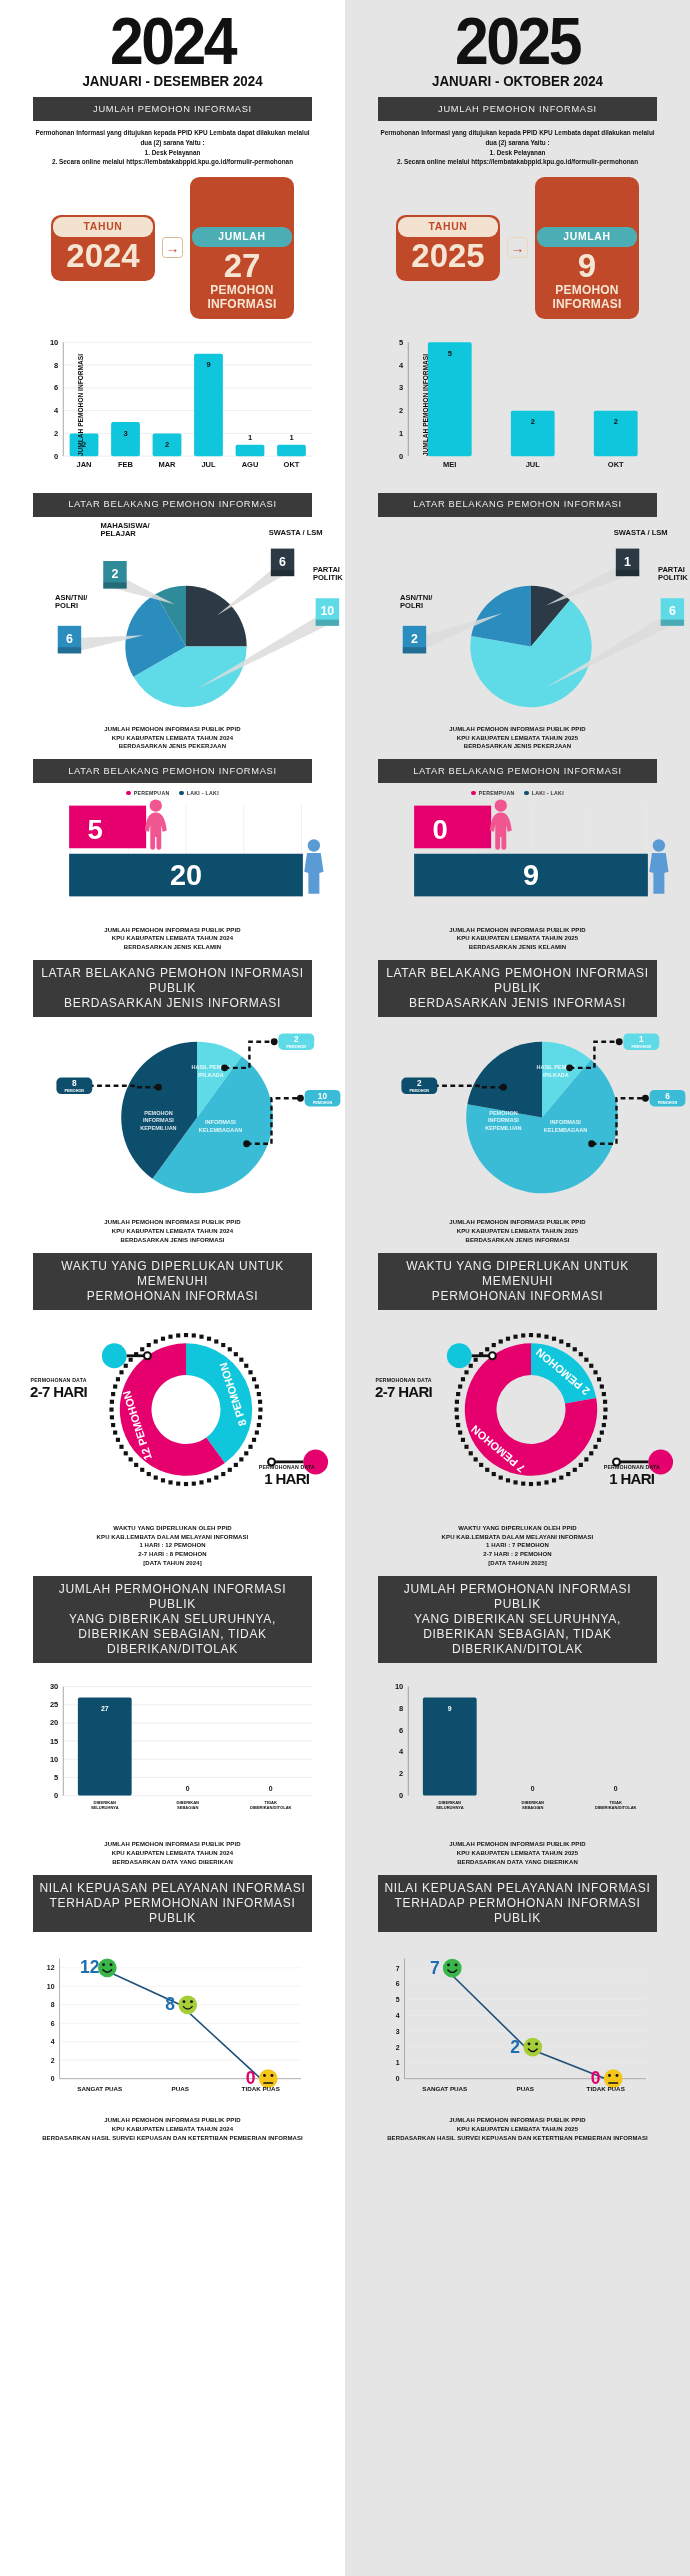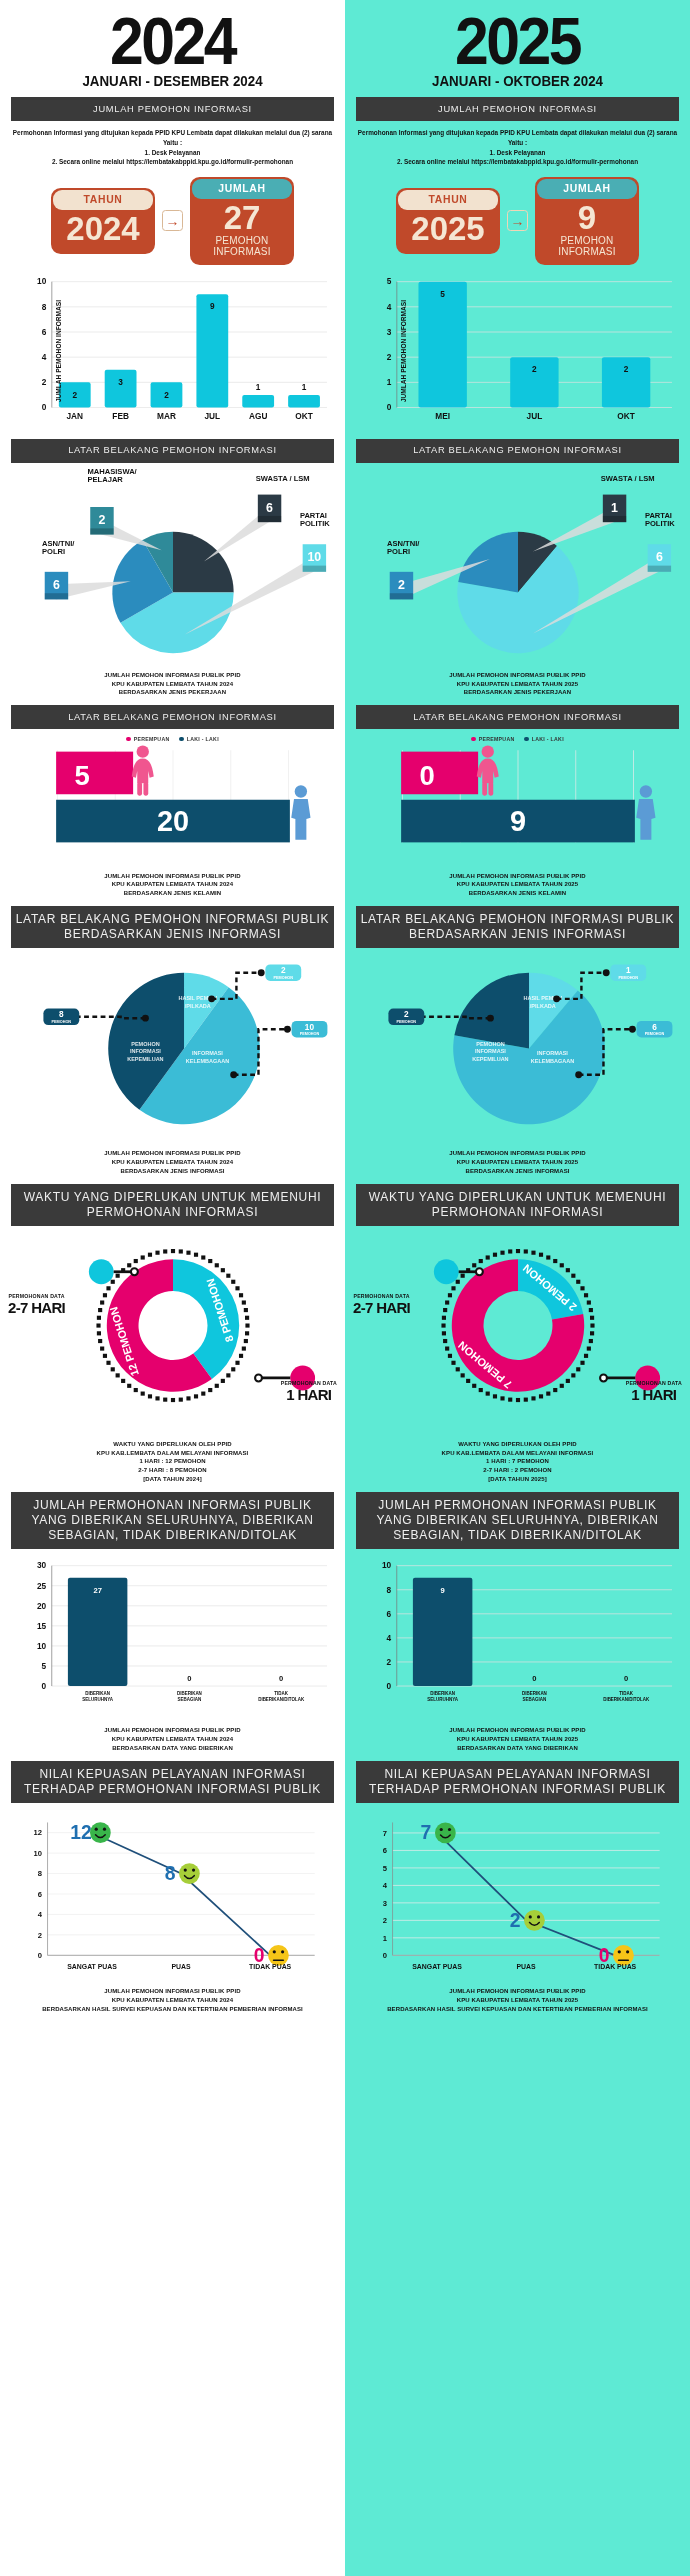--- a/index.html
+++ b/index.html
@@ -1,23 +1,23 @@
 <!DOCTYPE html>
 <html style="font-size:11px"><head>
 <meta charset="utf-8">
 <style>
   * { box-sizing: border-box; margin:0; padding:0; }
   body {
     width:691px; height:2576px; background:#ffffff;
     font-family:"Liberation Sans", sans-serif; overflow:hidden; position:relative;
   }
   .page { display:flex; width:691px; height:2576px; }
-  .col { width:345px; height:2576px; position:relative; padding:0 4px; }
+  .col { width:345px; height:2576px; position:relative; padding:0 26px; }
   .col.left  { background:#ffffff; }
-  .col.right { background:#5eead4; }
+  .col.right { background:#e5e5e5; }
 
   
   .bigyear {
     text-align:center; font-weight:800; letter-spacing:-2.8px;
     font-size:66px; line-height:0.92; color:#111; margin-top:11px;
     font-family:"Liberation Sans", sans-serif; transform:scaleX(0.92);
   }
   .subyear {
     text-align:center; font-weight:800; font-size:14.5px; color:#111;
     letter-spacing:0px; margin-top:1.4px; transform:scaleX(0.92);
@@ -38,23 +38,23 @@
   
   .cards { display:flex; align-items:center; justify-content:center; gap:7px; margin-top:9.7px; }
   .card {
     width:104px; border-radius:9.7px; background:#c0492a; border:2.8px solid #c0492a;
     padding:0 0 5.5px 0; text-align:center; position:relative;
   }
   .card .pill {
     border-radius:9px; font-weight:800; font-size:10.4px; padding:4.8px 0; letter-spacing:0.7px;
   }
   .card.year  .pill { background:#f2e2cf; color:#c0492a; }
-  .card.count .pill { background:#4aaeb4; color:#ffffff; }
+  .card.count .pill { background:#4aaeb4; color:#ffffff;margin-top:48px; }
   .card .big  { font-size:33px; font-weight:800; color:#f5e6d3; line-height:1.05; margin-top:1.4px; }
-  .card .cap  { font-size:10px; font-weight:400; color:#f5e6d3; letter-spacing:0.2px; }
+  .card .cap  { font-size:12px; font-weight:700; color:#f5e6d3; letter-spacing:0.2px; }
   .arrowbox {
     width:21px; height:21px; border:1.4px solid #d9b896; border-radius:3.5px;
     display:flex; align-items:center; justify-content:center; background:transparent;
     color:#c0492a; font-size:14px; font-weight:800; flex:none;
   }
   .col.right .arrowbox { border-color:#f0d6b6; }
 
   
   .chartwrap { position:relative; margin:7px 1.4px 0 1.4px; }
   .bars-svg { display:block; width:100%; }

